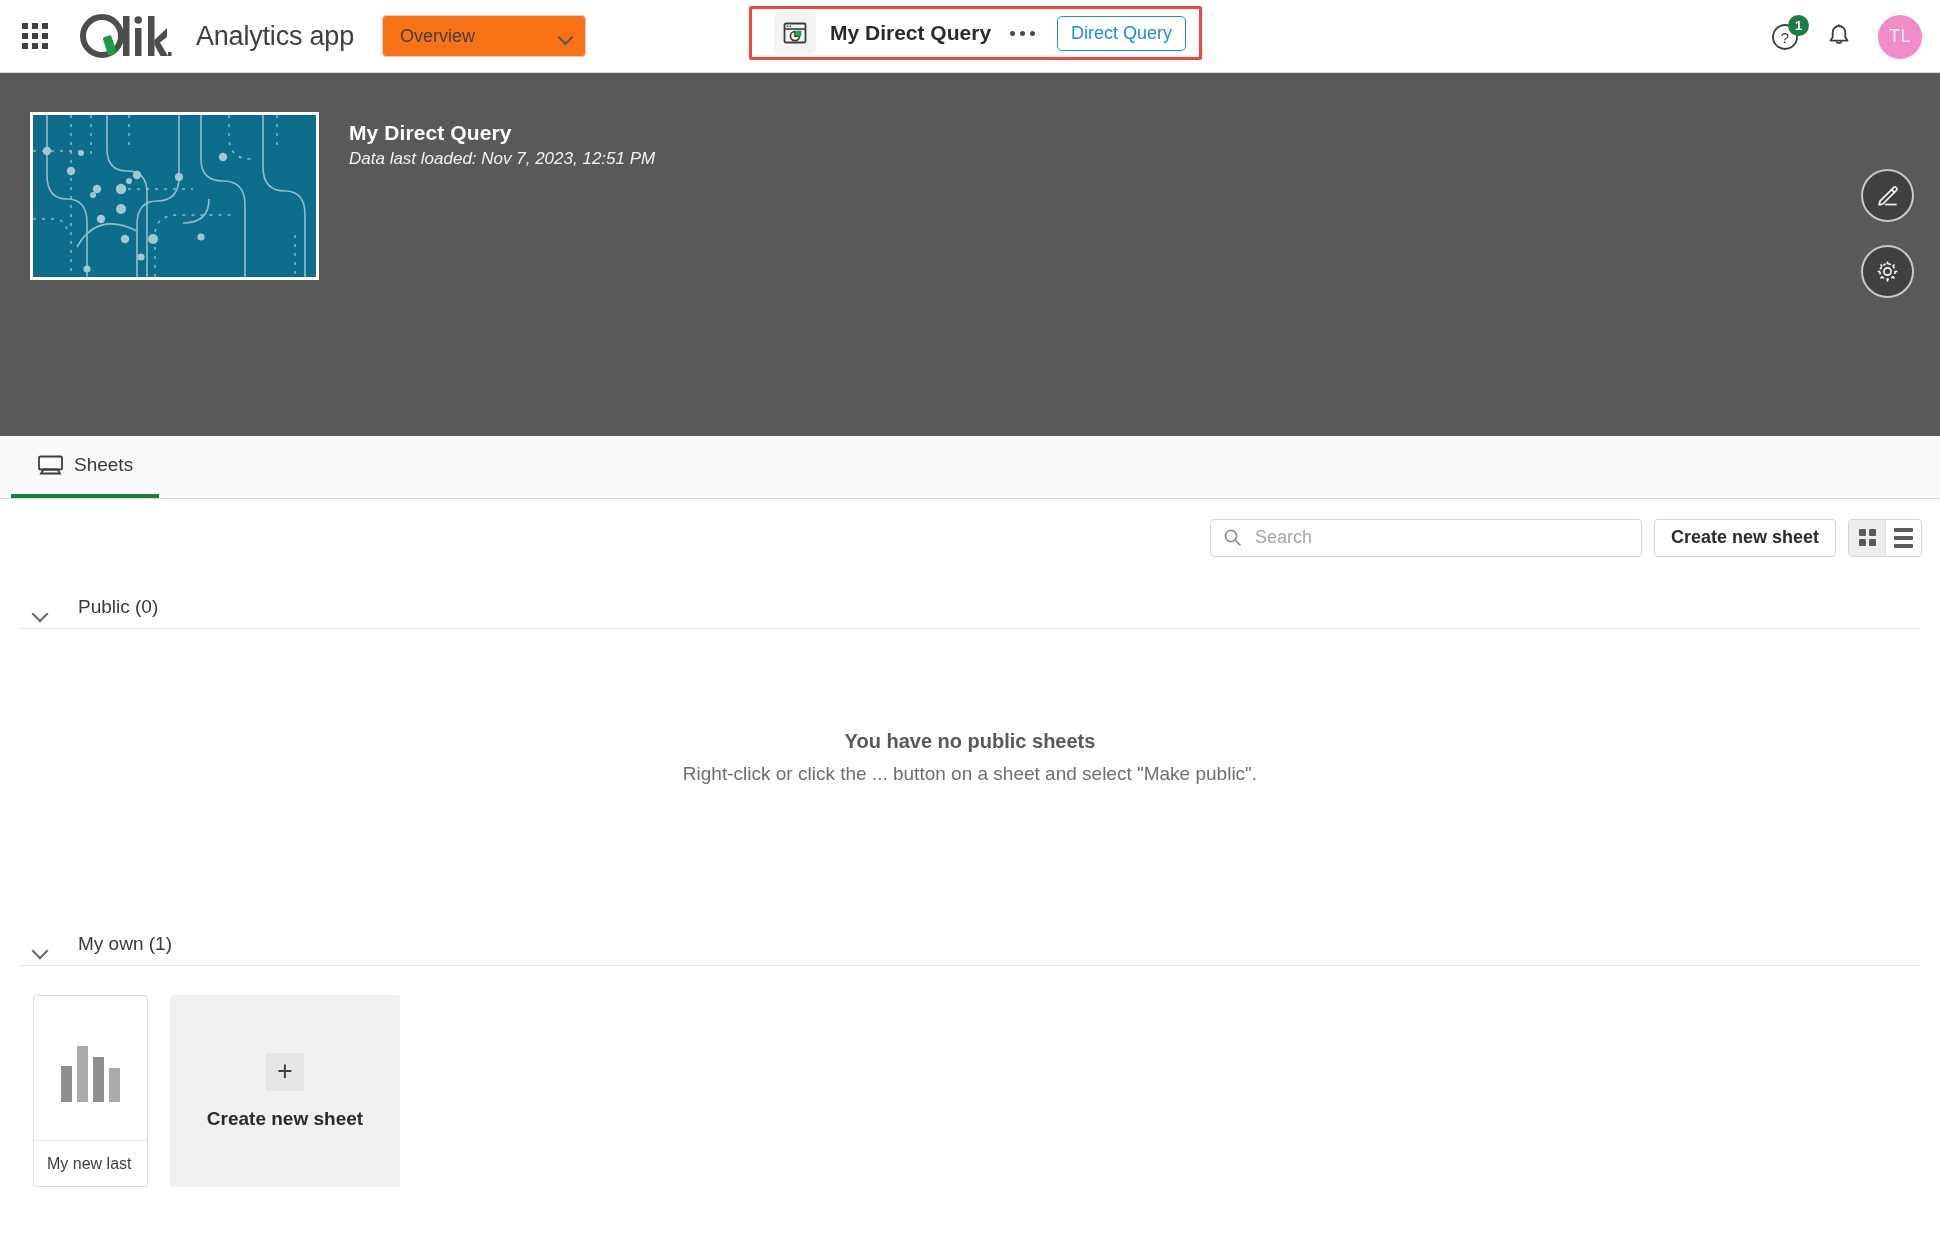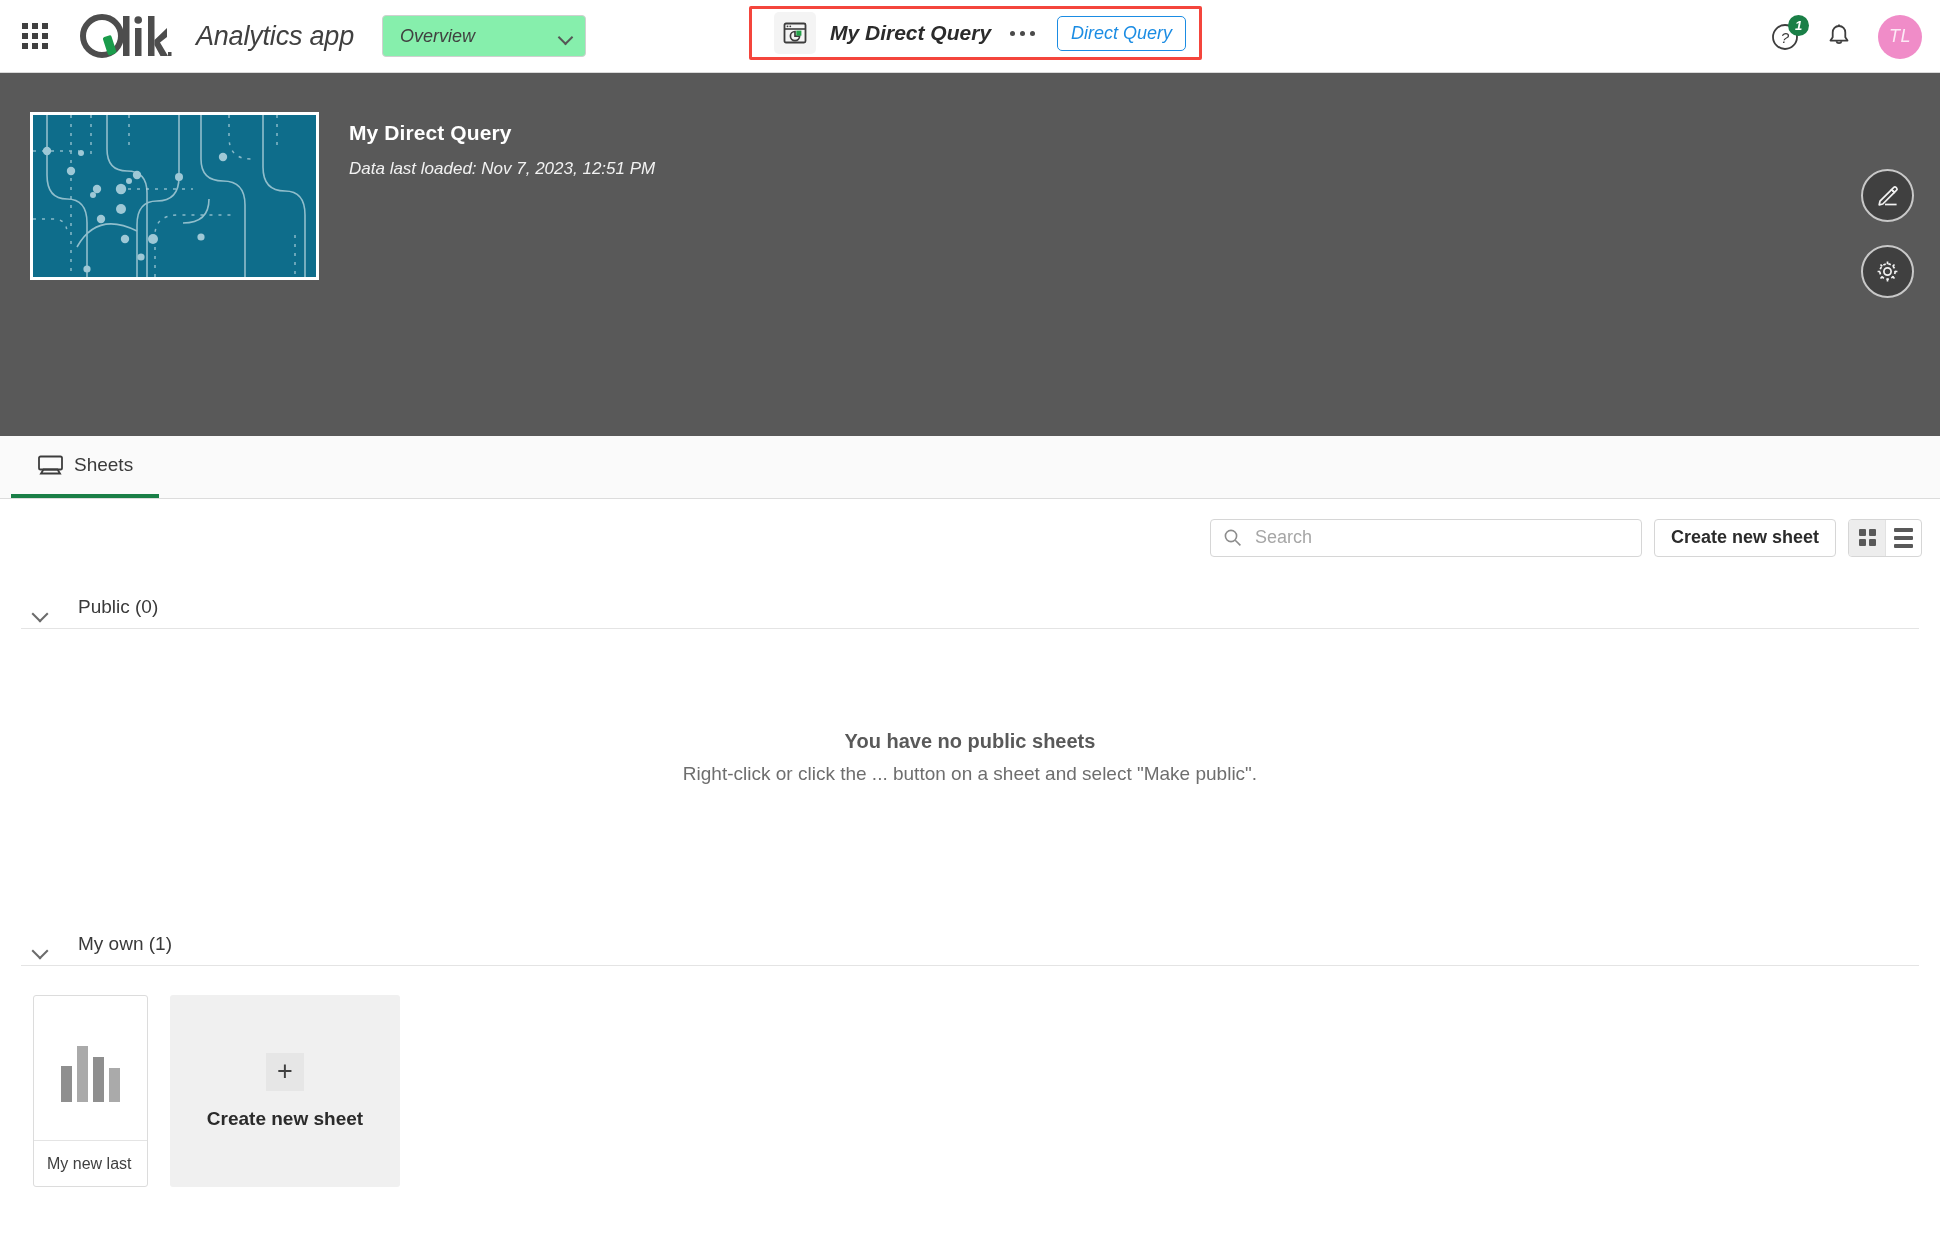--- a/index.html
+++ b/index.html
@@ -14,21 +14,20 @@
   }
 
   
   .topbar {
     position: relative;
     height: 73px;
     background: #ffffff;
     border-bottom: 1px solid #d9d9d9;
     display: flex;
     align-items: center;
-    font-style: italic;
   }
   .launcher {
     width: 38px; height: 38px;
     margin-left: 16px;
     display: flex; align-items: center; justify-content: center;
     cursor: pointer;
   }
   .launcher-grid {
     display: grid;
     grid-template-columns: repeat(3, 6px);
@@ -48,21 +47,21 @@
     letter-spacing: -0.2px;
     white-space: nowrap;
   }
 
   .overview-select {
     margin-left: 28px;
     width: 204px;
     height: 42px;
     border: 1px solid #d0d0d0;
     border-radius: 4px;
-    background: #86efac;
+    background: #f97316;
     display: flex;
     align-items: center;
     padding: 0 12px 0 17px;
     font-size: 18px;
     color: #404040;
     cursor: pointer;
   }
   .overview-select .label { flex: 1; }
   .chev {
     width: 14px; height: 9px;
@@ -172,21 +171,21 @@
     background: #0e6d8b;
     overflow: hidden;
   }
   .hero-thumb svg { display: block; }
   .hero-text {
     position: absolute;
     left: 349px; top: 48px;
     color: #ffffff;
   }
   .hero-title { font-size: 21px; font-weight: bold; letter-spacing: 0.1px; }
-  .hero-sub { margin-top: 14px; font-size: 17px; font-style: italic; color: #f2f2f2; }
+  .hero-sub { margin-top: 4px; font-size: 17px; font-style: italic; color: #f2f2f2; }
 
   .hero-actions {
     position: absolute;
     right: 26px; top: 96px;
     display: flex; flex-direction: column; gap: 23px;
   }
   .round-btn {
     width: 53px; height: 53px;
     border-radius: 50%;
     border: 2px solid #c8c8c8;

